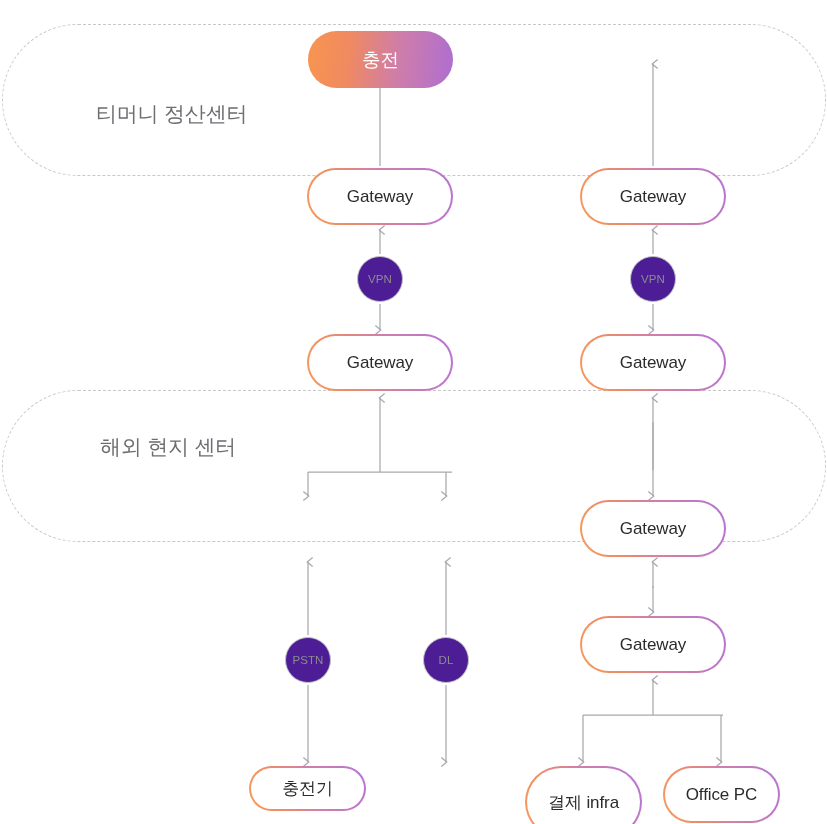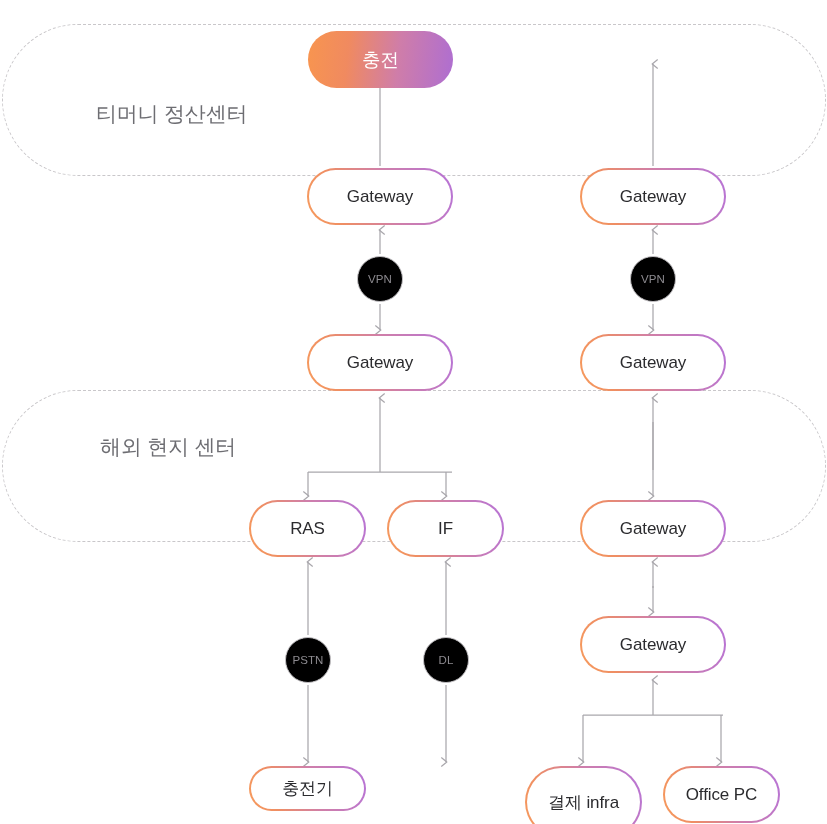--- a/index.html
+++ b/index.html
@@ -71,21 +71,21 @@
     background-image: linear-gradient(96deg, #f8954f 0%, #f08a60 28%, #cf7da9 62%, #ae6ed1 100%);
     border: none;
   }
 
   
   .relay {
     position: absolute;
     box-sizing: border-box;
     border-radius: 50%;
     border: 1.2px solid #c3c1c4;
-    background: #000000;
+    background: #4c1d95;
     display: flex;
     align-items: center;
     justify-content: center;
     color: #8d8b90;
     font-size: 11.5px;
     letter-spacing: 0.1px;
   }
 </style>
 </head>
 <body>
@@ -165,23 +165,21 @@
 
 
   <div class="node node-outline" style="left:307px; top:168px; width:146px; height:57px;">Gateway</div>
 
   <div class="node node-outline" style="left:580px; top:168px; width:146px; height:57px;">Gateway</div>
 
   <div class="node node-outline" style="left:307px; top:334px; width:146px; height:57px;">Gateway</div>
 
   <div class="node node-outline" style="left:580px; top:334px; width:146px; height:57px;">Gateway</div>
 
-  <div class="node node-outline" style="left:249px; top:500px; width:117px; height:57px;">RAS</div>
 
-  <div class="node node-outline" style="left:387px; top:500px; width:117px; height:57px;">IF</div>
 
   <div class="node node-outline" style="left:580px; top:500px; width:146px; height:57px;">Gateway</div>
 
   <div class="node node-outline" style="left:580px; top:616px; width:146px; height:57px;">Gateway</div>
 
   <div class="node node-outline" style="left:249px; top:766px; width:117px; height:45px;">충전기</div>
 
 
   <div class="node node-outline" style="left:525px; top:766px; width:117px; height:72px;">결제 infra</div>
 

